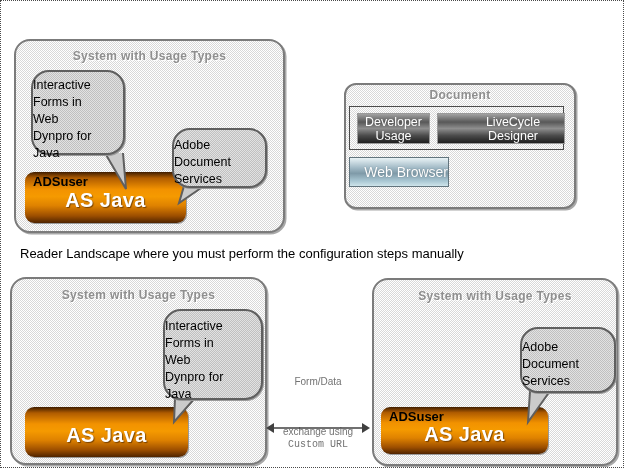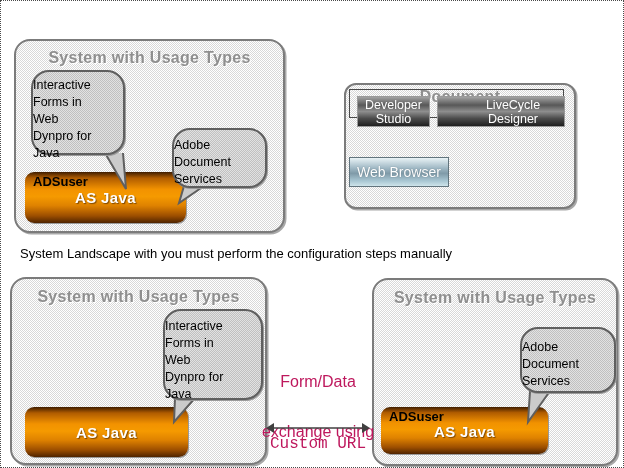--- a/index.html
+++ b/index.html
@@ -14,21 +14,21 @@
   }
   
   .panel {
     position: absolute; border: 2px solid #7b7b7b; border-radius: 16px;
     background-color: #fff;
     background-image: conic-gradient(#d8d8d8 0 90deg, #ffffff 90deg 180deg, #d8d8d8 180deg 270deg, #ffffff 270deg);
     background-size: 2px 2px;
     box-shadow: 1.5px 1.5px 0 #a8a8a8;
   }
   .panel-heading {
-    text-align: center; font-weight: bold; font-size: 16px; color: #8f8f8f;
+    text-align: center; font-weight: bold; font-size: 12px; color: #8f8f8f;
     text-shadow: 1px 1px 0 #ffffff; letter-spacing: 0.3px;
   }
   .bubble {
     position: absolute; z-index: 3;
     border: 2px solid #5f5f5f; border-radius: 18px;
     background-color: #cecece;
     background-image: conic-gradient(#c0c0c0 0 90deg, #e2e2e2 90deg 180deg, #c0c0c0 180deg 270deg, #e2e2e2 270deg);
     background-size: 2px 2px;
     box-shadow: 1px 1px 0 #9a9a9a;
     font-size: 12.5px; color: #000; line-height: 17px;
@@ -38,21 +38,21 @@
     position: absolute; z-index: 1; border-radius: 9px;
     background: linear-gradient(180deg, #3f1d00 0%, #b05c00 12%, #f29200 34%, #f59a00 48%, #df8200 66%, #9c4e00 86%, #4f2400 100%);
     box-shadow: 1px 1px 0 #9a9a9a;
   }
   .bar-user {
     position: absolute; top: 2px; left: 8px;
     font-weight: bold; font-size: 13px; color: #000;
   }
   .bar-label {
     position: absolute; left: 0; right: 0; text-align: center;
-    font-weight: bold; font-size: 15px; color: #fff; letter-spacing: 0.4px;
+    font-weight: bold; font-size: 20px; color: #fff; letter-spacing: 0.4px;
     text-shadow: 1px 1px 1px rgba(60,30,0,0.6);
   }
   .tails { position: absolute; inset: 0; z-index: 2; pointer-events: none; }
   .clients-inner {
     position: absolute; border: 1px solid #4a4a4a; background: transparent;
   }
   .client-box {
     position: absolute; border: 1px solid #9a9a9a;
     color: #fff; text-align: center; font-size: 12.5px;
     display: flex; flex-direction: column; justify-content: center;
@@ -60,21 +60,21 @@
   }
   .client-dark {
     background: linear-gradient(180deg, #a2a2a2 0%, #585858 28%, #8e8e8e 50%, #4c4c4c 74%, #1f1f1f 100%);
   }
   .client-blue {
     background: linear-gradient(180deg, #e9f3f6 0%, #a2bac6 35%, #7f9aa8 55%, #a9c7d3 82%, #cfe4ea 100%);
     font-size: 14px; border: 1px solid #62747d;
     text-shadow: 0 0 1px rgba(40,60,70,0.5);
   }
   .connector-label {
-    position: absolute; text-align: center; font-size: 16px; line-height: 13.5px; color: #be185d;
+    position: absolute; text-align: center; font-size: 10px; line-height: 13.5px; color: #737373;
   }
   .arrow-svg { position: absolute; }
 </style>
 </head>
 <body>
 
 <div class="page">
 
 
   <div class="panel" style="left:13px; top:38px; width:271px; height:194px;">
@@ -101,36 +101,36 @@
     <div class="bubble" style="left:156px; top:87px; width:95px; height:60px; padding-top:7px;">
       <span>Adobe</span>
       <span>Document</span>
       <span>Services</span>
     </div>
   </div>
 
   <div class="panel" style="left:343px; top:82px; width:232px; height:126px; border-radius:12px;">
     <div class="panel-heading" style="padding-top:3px;">Document</div>
 
-    <div class="clients-inner" style="left:3px; top:4px; width:215px; height:29px;">
+    <div class="clients-inner" style="left:3px; top:21px; width:215px; height:44px;">
       <div class="client-box client-dark" style="left:7px; top:6px; width:73px; height:31px;">
         <span>Developer</span>
-        <span>Studio</span>
+        <span>Usage</span>
       </div>
       <div class="client-box client-dark" style="left:87px; top:6px; width:128px; height:31px;padding-left:24px;">
         <span>LiveCycle Designer</span>
       </div>
     </div>
 
-    <div class="client-box client-blue" style="left:3px; top:72px; width:100px; height:30px;">
+    <div class="client-box client-blue" style="left:3px; top:72px; width:100px; height:30px;text-align:right;">
       <span>Web Browser</span>
     </div>
   </div>
 
-  <div class="landscape-title" style="left:19px; top:245px;">System Landscape with you must perform the configuration steps manually</div>
+  <div class="landscape-title" style="left:19px; top:245px;">Reader Landscape where you must perform the configuration steps manually</div>
 
   <div class="panel" style="left:9px; top:276px; width:257px; height:188px;">
     <div class="panel-heading" style="padding-top:9px;">System with Usage Types</div>
 
     <div class="bar" style="left:13px; top:128px; width:163px; height:50px;">
       <div class="bar-label" style="top:17px;">AS Java</div>
     </div>
 
     <svg class="tails" width="257" height="188" viewBox="0 0 257 188">
       <path d="M 163,119 L 162,143 L 183,119" fill="#cbcbcb" stroke="#5f5f5f" stroke-width="2"></path>

